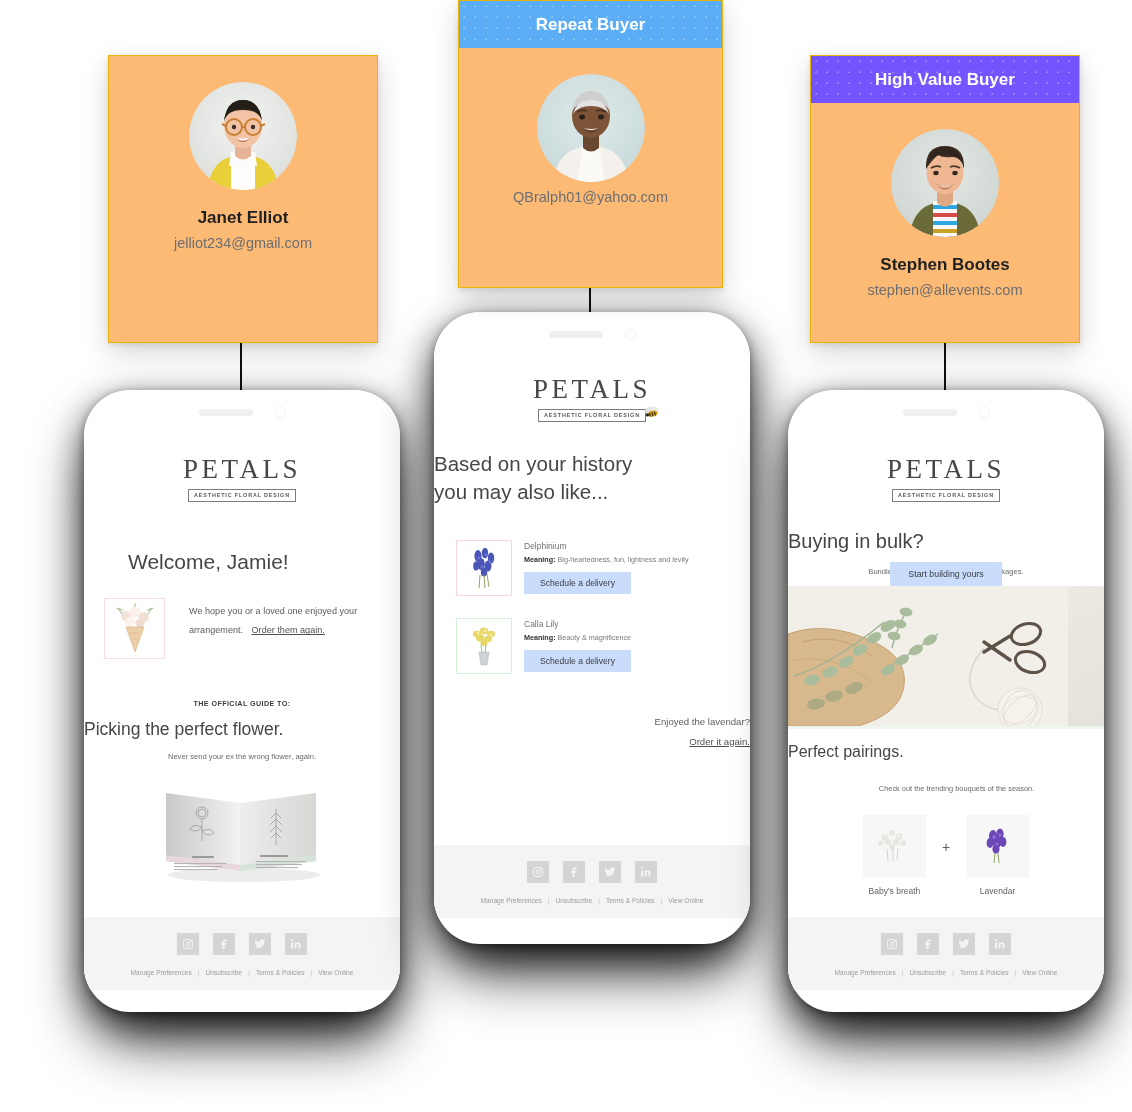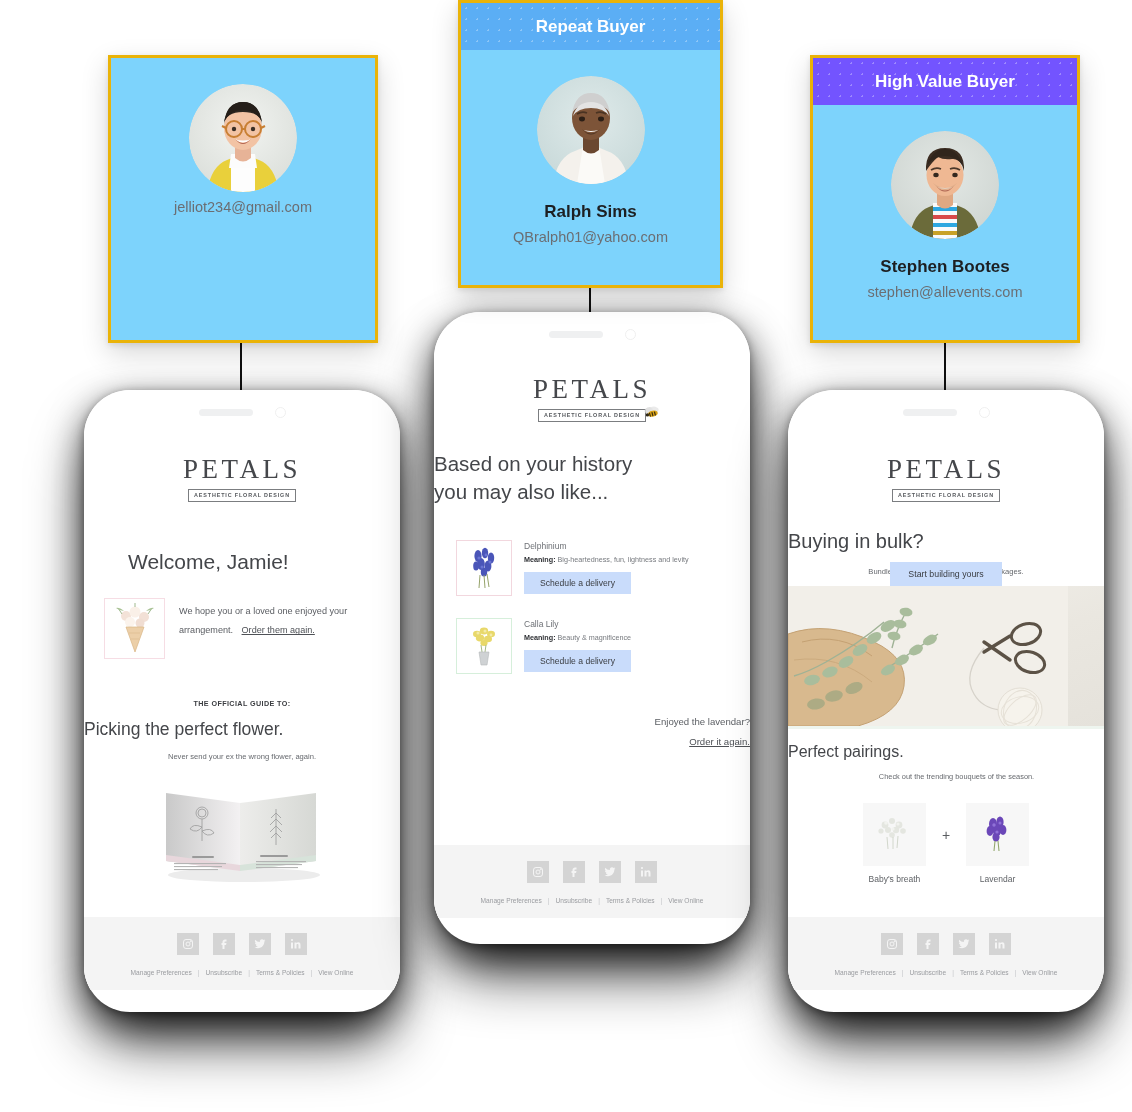--- a/index.html
+++ b/index.html
@@ -83,22 +83,22 @@
   .flinks {
     display:flex; justify-content:center; align-items:center;
     color:#9a9ca0; white-space:nowrap;
   }
   .flinks .sep { color:#c3c5c8; }
   .flinks a { color:#9a9ca0; text-decoration:none; cursor:pointer; }
 
   
   .card {
     position: absolute;
-    background: #7dd3fc;
-    border: 3px solid #eab308;
+    background: #fdba74;
+    border: 1px solid #eab308;
     box-shadow: 0 10px 26px rgba(0,0,0,0.16), 0 2px 6px rgba(0,0,0,0.10);
     overflow: hidden;
   }
   .card-head {
     height: 47px; display:flex; align-items:center; justify-content:center;
     color:#fff; font-weight:700; font-size:17px;
     background-image: radial-gradient(rgba(255,255,255,0.30) 1px, transparent 1px);
     background-size: 11px 11px;
   }
   .card-body { padding: 22px 0 26px; text-align:center; }
@@ -149,21 +149,21 @@
     </div>
     <div class="screen" style="top:44px; bottom:22px;">
 
       <div class="logo" style="padding-top:22px;">
         <div class="logo-word" style="font-size:27px; line-height:1;">PETALS</div>
         <div class="logo-sub" style="font-size:5.4px; padding:2.5px 5px; margin-top:3px;">AESTHETIC FLORAL DESIGN</div>
       </div>
 
       <div class="h1" style="font-size:21px; margin-top:48px;padding-left:44px;">Welcome, Jamie!</div>
 
-      <div style="display:flex; gap:14px; padding:0 20px; margin-top:24px; align-items:flex-start;">
+      <div style="display:flex; gap:24px; padding:0 20px; margin-top:24px; align-items:flex-start;">
         <div style="width:61px;height:61px;flex:none;border:1px solid #f6dde4;background:#fff;display:flex;align-items:center;justify-content:center;">
           <svg width="44" height="50" viewBox="0 0 44 50">
             <g fill="none">
               <circle cx="13" cy="13" r="5" fill="#f3e2d8"></circle>
               <circle cx="22" cy="9" r="5.5" fill="#faf0e8"></circle>
               <circle cx="31" cy="14" r="5" fill="#f2e0d6"></circle>
               <circle cx="17" cy="19" r="5" fill="#fbf3ec"></circle>
               <circle cx="27" cy="20" r="4.5" fill="#f0ddd2"></circle>
               <path d="M9 11 L5 5 M35 11 L39 5 M22 4 L22 0" stroke="#9fb98e" stroke-width="1"></path>
               <path d="M11 8 q-5 -4 -8 -3 q4 3 8 3z" fill="#a9c295"></path>
@@ -470,21 +470,21 @@
           </svg>
         </div>
         <div style="position:absolute; top:-24px; left:0; right:0; text-align:center;">
           <div class="cta" style="font-size:8.8px; padding:7px 18px;">Start building yours</div>
         </div>
       </div>
 
       <div style="height:3px; background:#eef5ef;"></div>
 
       <div class="h1" style="font-size:16px; margin-top:14px;">Perfect pairings.</div>
-      <div class="sub" style="font-size:7.4px; margin-top:11px;padding-left:21px;">Check out the trending bouquets of the season.</div>
+      <div class="sub" style="font-size:7.4px; margin-top:23px;padding-left:21px;">Check out the trending bouquets of the season.</div>
 
       <div class="pairs" style="margin-top:22px;">
         <div>
           <div class="pairbox">
             <svg width="46" height="46" viewBox="0 0 46 46">
               <g fill="#e4e6e0">
                 <circle cx="14" cy="14" r="3.4"></circle>
                   <circle cx="21" cy="10" r="3"></circle>
                   <circle cx="28" cy="14" r="3.4"></circle>
                 <circle cx="17" cy="19" r="3"></circle>
@@ -601,20 +601,21 @@
             <g fill="#3a2f26">
                 <circle cx="45" cy="45" r="2.2"></circle>
                 <circle cx="64" cy="45" r="2.2"></circle>
               </g>
             <path d="M46 55 q8 7 16 0 q-8 4 -16 0z" fill="#fff"></path>
             <path d="M46 55 q8 8 16 0 q-8 10 -16 0z" fill="#b4644f"></path>
             <path d="M48 56 q6 3 12 0 q-6 1 -12 0z" fill="#fdfdfd"></path>
           </g>
         </svg>
       </div>
+      <div class="card-name">Janet Elliot</div>
       <div class="card-mail">jelliot234@gmail.com</div>
     </div>
   </div>
 
   <div class="card" style="left:458px; top:0px; width:265px; height:288px;">
     <div class="card-head" style="background-color:#5BAEF5;">Repeat Buyer</div>
     <div class="card-body">
       <div class="avatar">
         <svg width="108" height="108" viewBox="0 0 108 108">
           <defs>
@@ -640,21 +641,20 @@
                 <ellipse cx="64" cy="43" rx="3" ry="2.4"></ellipse>
               </g>
             <g stroke="#4a3322" stroke-width="1.8" fill="none">
                 <path d="M40 38 q5 -3 10 -1 M59 37 q5 -2 10 1"></path>
               </g>
             <path d="M45 53 q9 9 18 0 q-9 11 -18 0z" fill="#4d3423"></path>
             <path d="M46.5 54 q7.5 4 15 0 q-7.5 2 -15 0z" fill="#fdfdfd"></path>
           </g>
         </svg>
       </div>
-      <div class="card-name">Ralph Sims</div>
       <div class="card-mail">QBralph01@yahoo.com</div>
     </div>
   </div>
 
   <div class="card" style="left:810px; top:55px; width:270px; height:288px;">
     <div class="card-head" style="background-color:#7354FF;">High Value Buyer</div>
     <div class="card-body">
       <div class="avatar">
         <svg width="108" height="108" viewBox="0 0 108 108">
           <defs>

